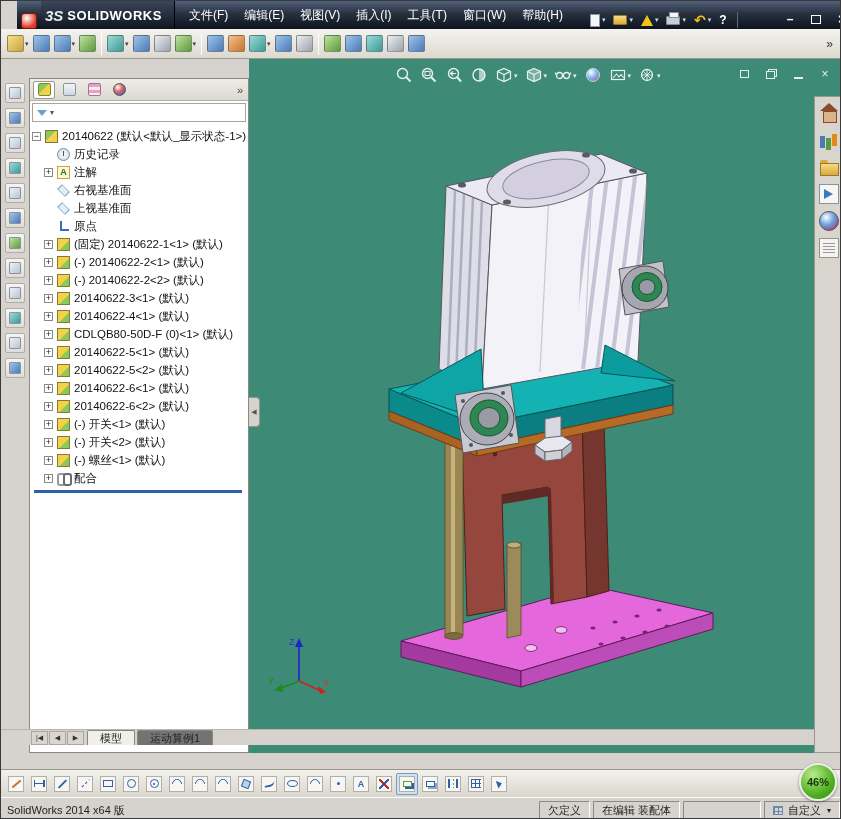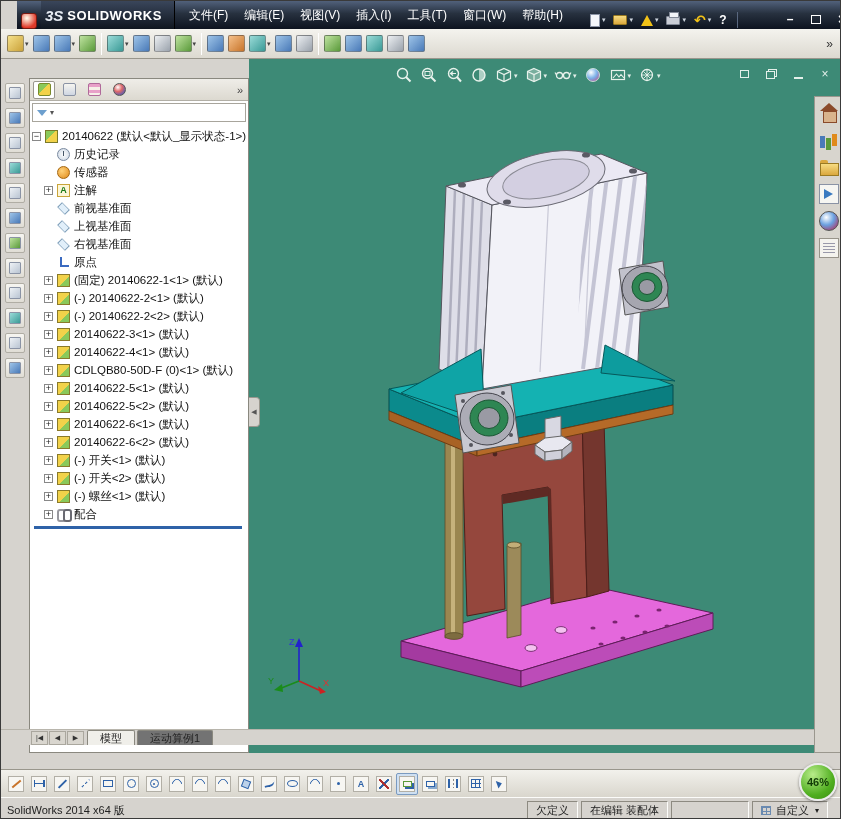--- a/index.html
+++ b/index.html
@@ -154,21 +154,21 @@
 .g-text::after{content:"A"}
 .g-x{width:10px;height:10px;background:linear-gradient(45deg,transparent 44%,#b03030 44%,#b03030 56%,transparent 56%),linear-gradient(-45deg,transparent 44%,#2e62a8 44%,#2e62a8 56%,transparent 56%);display:block}
 .g-convert{width:9px;height:6px;border:1.5px solid #5a9a3a;box-shadow:2px 2px 0 #2e62a8;display:block}
 .g-offset{width:9px;height:6px;border:1.5px solid #2e62a8;box-shadow:2px 2px 0 #88aad0;display:block}
 .g-mirror{width:10px;height:9px;border-left:2px solid #2e62a8;border-right:2px solid #2e62a8;background:repeating-linear-gradient(to bottom,#888 0 2px,transparent 2px 4px) center/1px 100% no-repeat;display:block}
 .g-grid{width:10px;height:9px;background:repeating-linear-gradient(to right,#2e62a8 0 1px,transparent 1px 4px),repeating-linear-gradient(to bottom,#2e62a8 0 1px,transparent 1px 4px);display:block}
 .g-move{width:0;height:0;border-left:5px solid #2e62a8;border-top:4px solid transparent;border-bottom:4px solid transparent;transform:rotate(-20deg);display:block}
 
 
 .statusbar{position:absolute;left:0;top:796px;width:841px;height:26px;background:#d6d3ce;border-top:1px solid #fcfcfa;display:flex;align-items:center;font-size:11px;color:#222;padding-left:6px}
-.scells{margin-left:auto;display:flex;align-items:flex-start;padding-right:14px}
+.scells{margin-left:auto;display:flex;align-items:flex-start;padding-right:2px}
 .scell{display:flex;align-items:center;height:19px;padding:0 8px;border:1px solid;border-color:#8d8a81 #fcfcfa #fcfcfa #8d8a81;margin-left:3px;background:#d6d3ce;white-space:nowrap}
 .scaret{font-size:8px;margin-left:6px}
 .sgrid{width:10px;height:9px;margin-right:5px;background:repeating-linear-gradient(to right,#6a8ab0 0 1px,transparent 1px 4px),repeating-linear-gradient(to bottom,#6a8ab0 0 1px,transparent 1px 4px);border:1px solid #6a8ab0;display:block}
 .battery{position:absolute;left:798px;top:762px;width:38px;height:38px;border-radius:50%;background:radial-gradient(circle at 35% 28%,#b8ec8a,#4fae1f 62%,#3a8c12);border:2px solid #ececec;box-shadow:0 1px 3px rgba(0,0,0,.45);display:flex;align-items:center;justify-content:center;font-size:11px;font-weight:bold;color:#123c06;z-index:20}
 </style>
 </head>
 <body>
 
 <div class="app">
 
@@ -357,43 +357,33 @@
         <span class="ebox">−</span>
         <span class="nico nico-root"></span>
         <span class="tlabel">20140622 (默认&lt;默认_显示状态-1&gt;)</span>
       </div>
       <div class="trow child">
           <span class="noexp"></span>
           <span class="nico nico-history"></span>
           <span class="tlabel">历史记录</span>
         </div>
       <div class="trow child">
-          <span class="noexp"></span>
-          <span class="nico nico-sensor"></span>
-          <span class="tlabel">传感器</span>
-        </div>
-      <div class="trow child">
           <span class="ebox">+</span>
           <span class="nico nico-annot"></span>
           <span class="tlabel">注解</span>
         </div>
       <div class="trow child">
           <span class="noexp"></span>
           <span class="nico nico-plane"></span>
-          <span class="tlabel">前视基准面</span>
+          <span class="tlabel">右视基准面</span>
         </div>
       <div class="trow child">
           <span class="noexp"></span>
           <span class="nico nico-plane"></span>
           <span class="tlabel">上视基准面</span>
-        </div>
-      <div class="trow child">
-          <span class="noexp"></span>
-          <span class="nico nico-plane"></span>
-          <span class="tlabel">右视基准面</span>
         </div>
       <div class="trow child">
           <span class="noexp"></span>
           <span class="nico nico-origin"></span>
           <span class="tlabel">原点</span>
         </div>
       <div class="trow child">
           <span class="ebox">+</span>
           <span class="nico nico-part"></span>
           <span class="tlabel">(固定) 20140622-1&lt;1&gt; (默认)</span>

